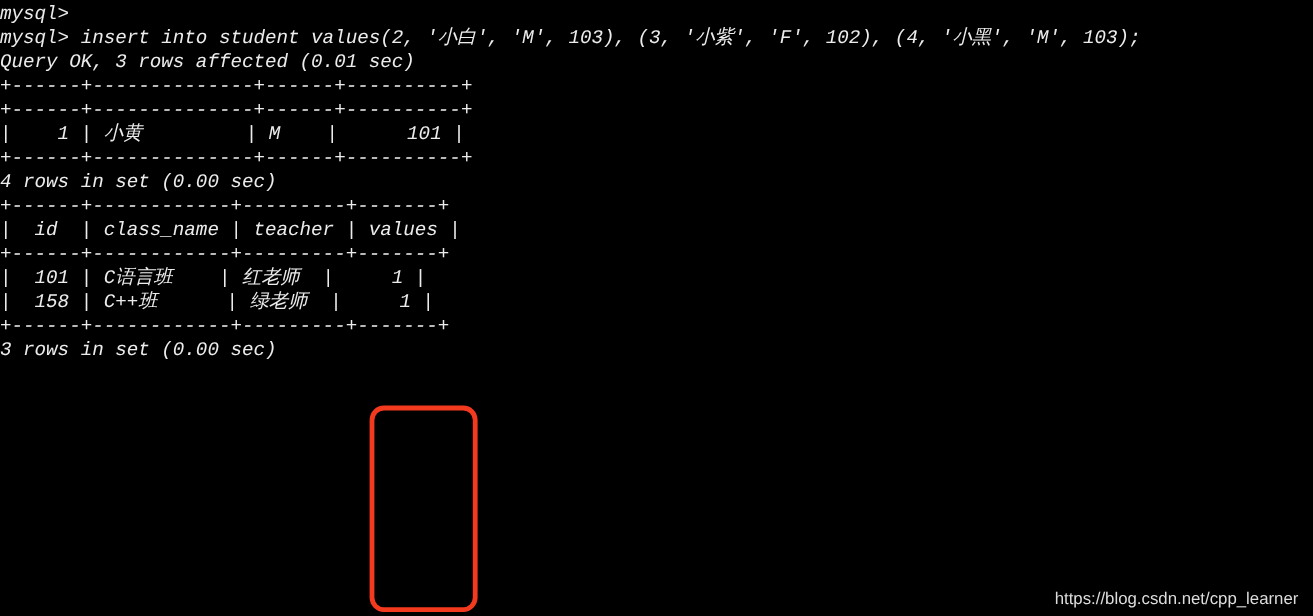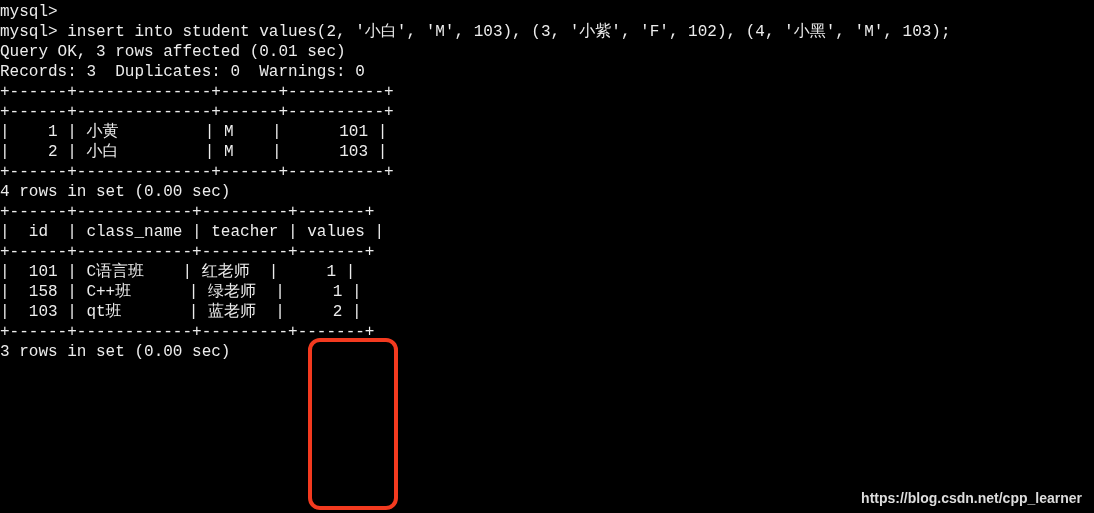--- a/index.html
+++ b/index.html
@@ -14,58 +14,55 @@
       font-size: 16px;
       line-height: 1.25;
       width: 1094px;
       height: 513px;
       padding: 2px 0 0 0;
       position: relative;
       overflow: hidden;
     }
     .line {
       white-space: pre;
+      font-style: italic;
     }
     .highlight-box {
       position: absolute;
       border: 4px solid #f33a1f;
       border-radius: 12px;
       pointer-events: none;
     }
     .watermark {
       position: absolute;
       bottom: 6px;
       right: 12px;
       color: #ddd;
       font-family: Arial, sans-serif;
       font-size: 14px;
-      font-weight: bold;
     }
   </style>
 </head>
 <body>
 
 <div>
   <div class="line">mysql&gt;</div>
   <div class="line">mysql&gt; insert into student values(2, '小白', 'M', 103), (3, '小紫', 'F', 102), (4, '小黑', 'M', 103);</div>
   <div class="line">Query OK, 3 rows affected (0.01 sec)</div>
-  <div class="line">Records: 3  Duplicates: 0  Warnings: 0</div>
   <div class="line"></div>
   <div class="line">+------+--------------+------+----------+</div>
   <div class="line">+------+--------------+------+----------+</div>
   <div class="line">|    1 | 小黄         | M    |      101 |</div>
-  <div class="line">|    2 | 小白         | M    |      103 |</div>
   <div class="line">+------+--------------+------+----------+</div>
   <div class="line">4 rows in set (0.00 sec)</div>
   <div class="line"></div>
   <div class="line">+------+------------+---------+-------+</div>
   <div class="line">|  id  | class_name | teacher | values |</div>
   <div class="line">+------+------------+---------+-------+</div>
   <div class="line">|  101 | C语言班    | 红老师  |     1 |</div>
   <div class="line">|  158 | C++班      | 绿老师  |     1 |</div>
-  <div class="line">|  103 | qt班       | 蓝老师  |     2 |</div>
   <div class="line">+------+------------+---------+-------+</div>
   <div class="line">3 rows in set (0.00 sec)</div>
 </div>
 
 <div class="highlight-box" style="left: 308px; top: 338px; width: 90px; height: 172px;"></div>
 
 <div class="watermark">https://blog.csdn.net/cpp_learner</div>
 
 </body></html>

